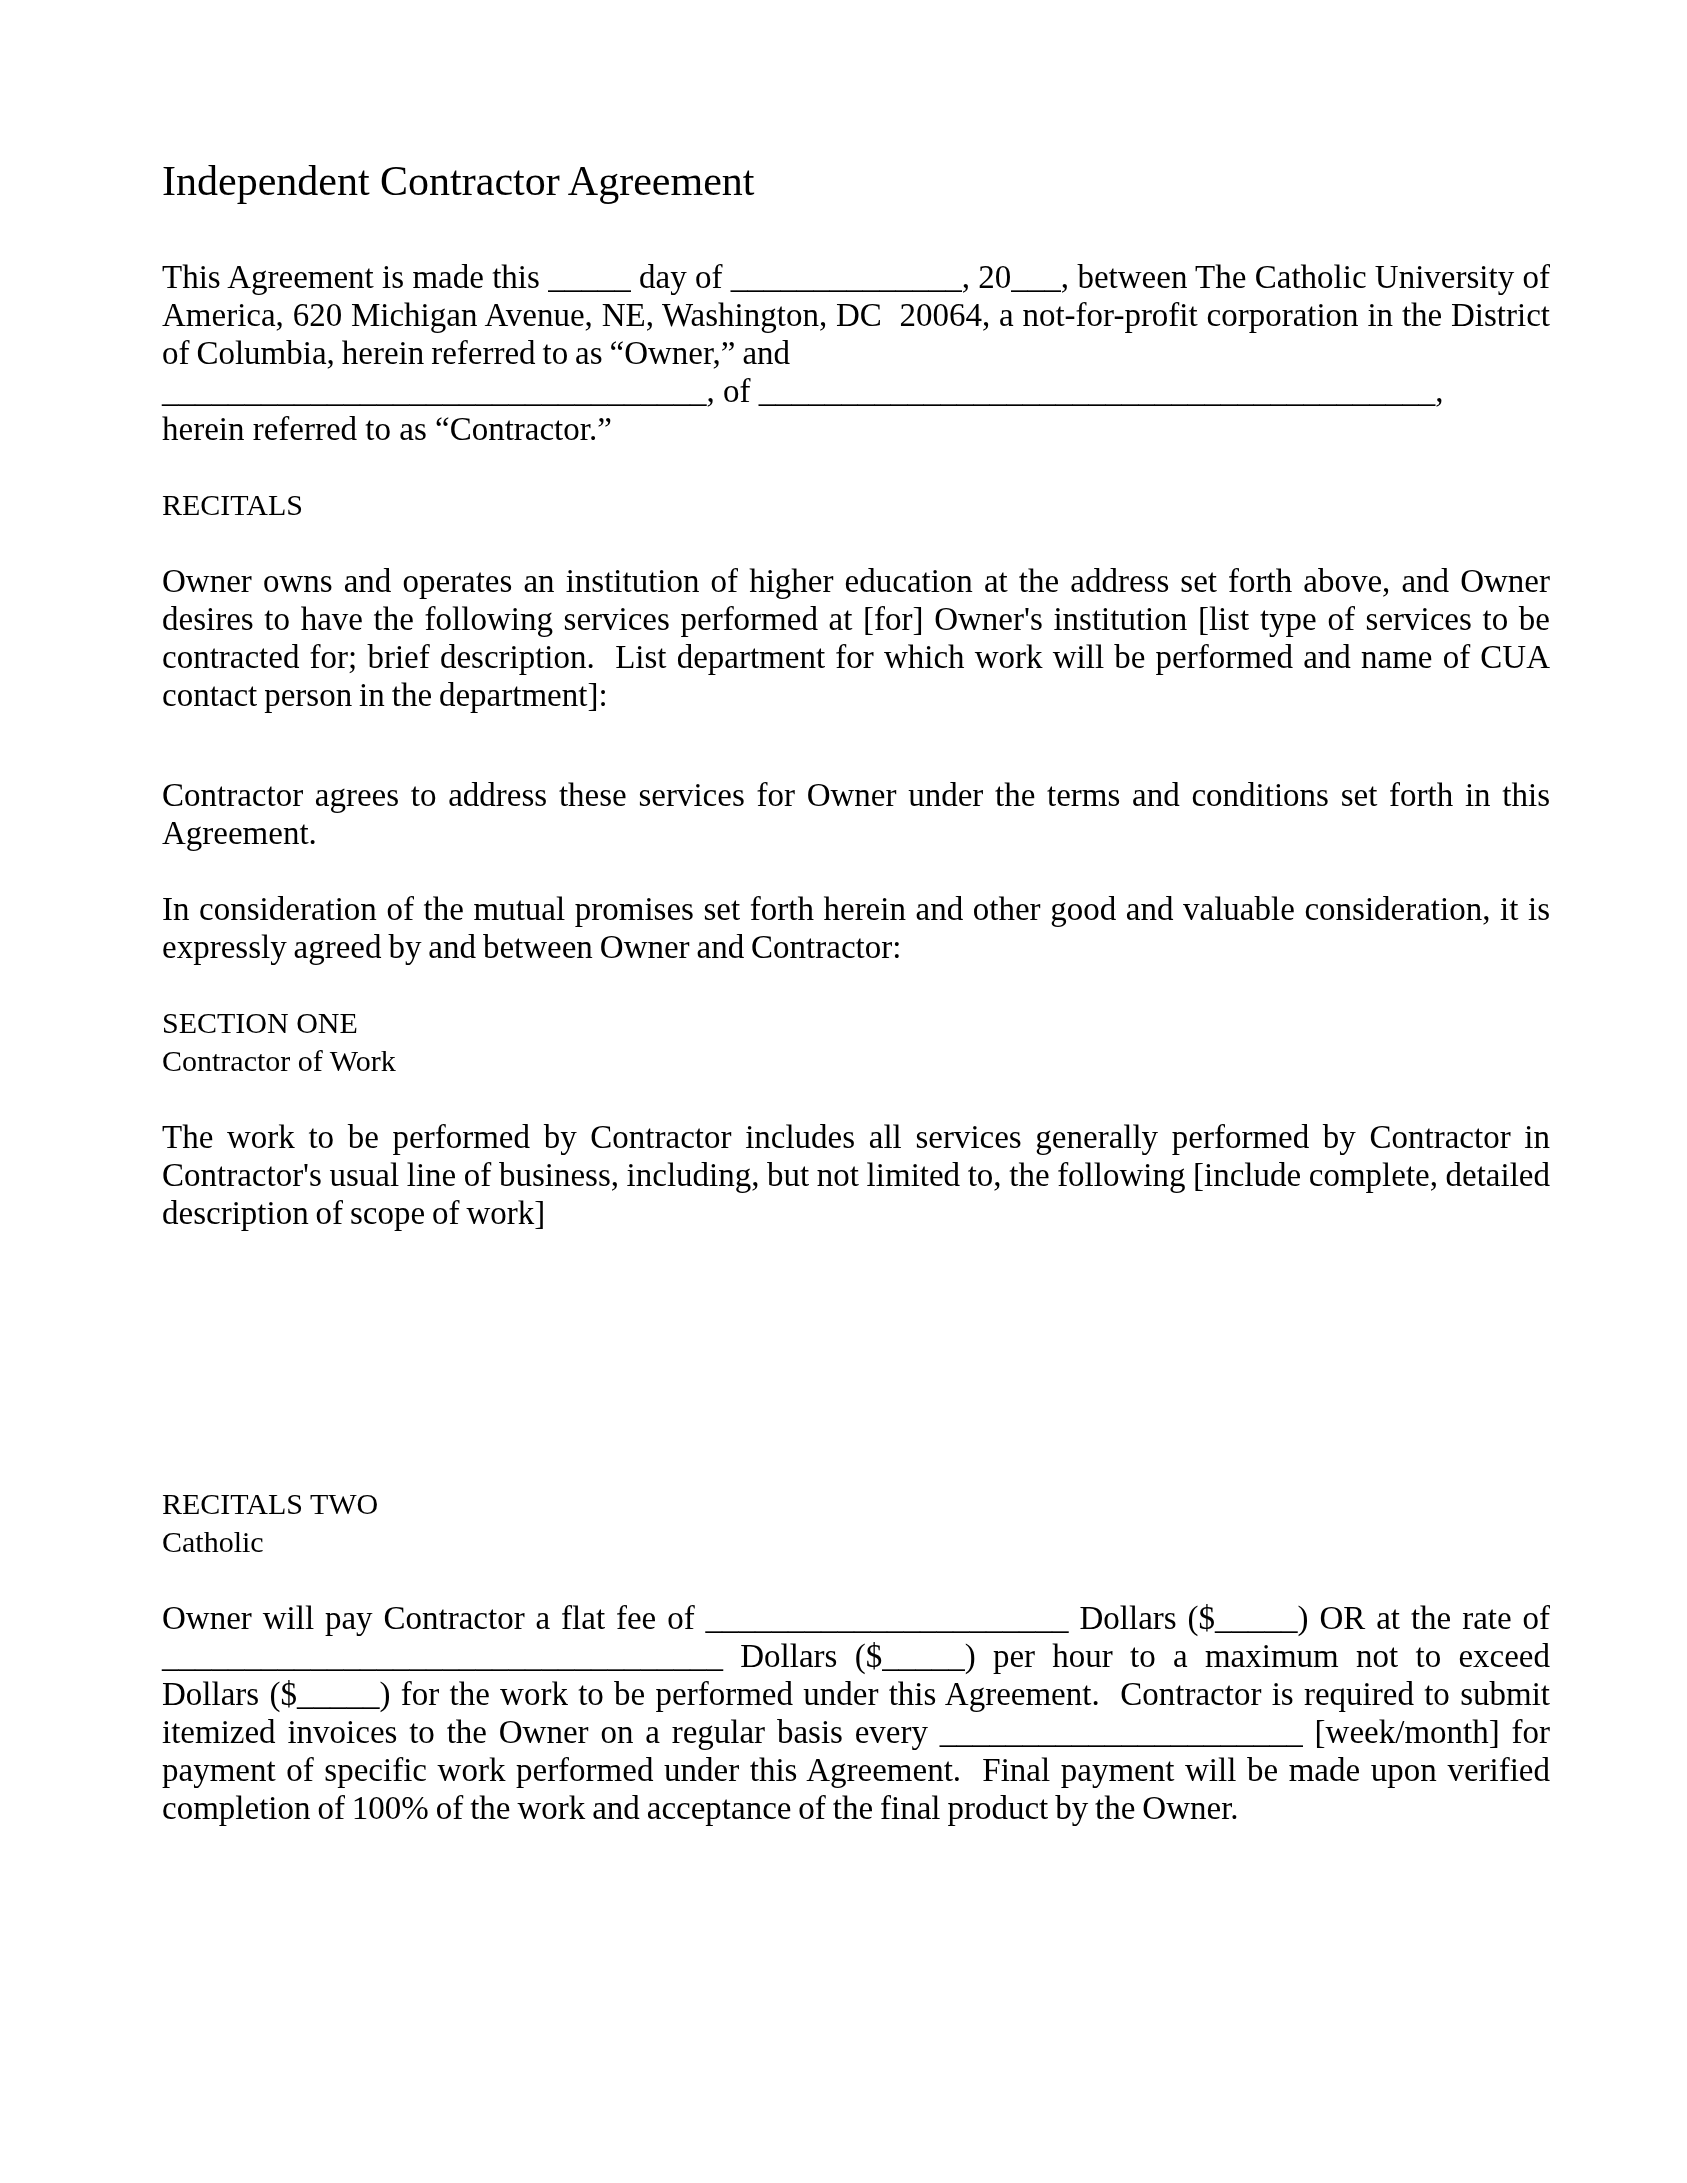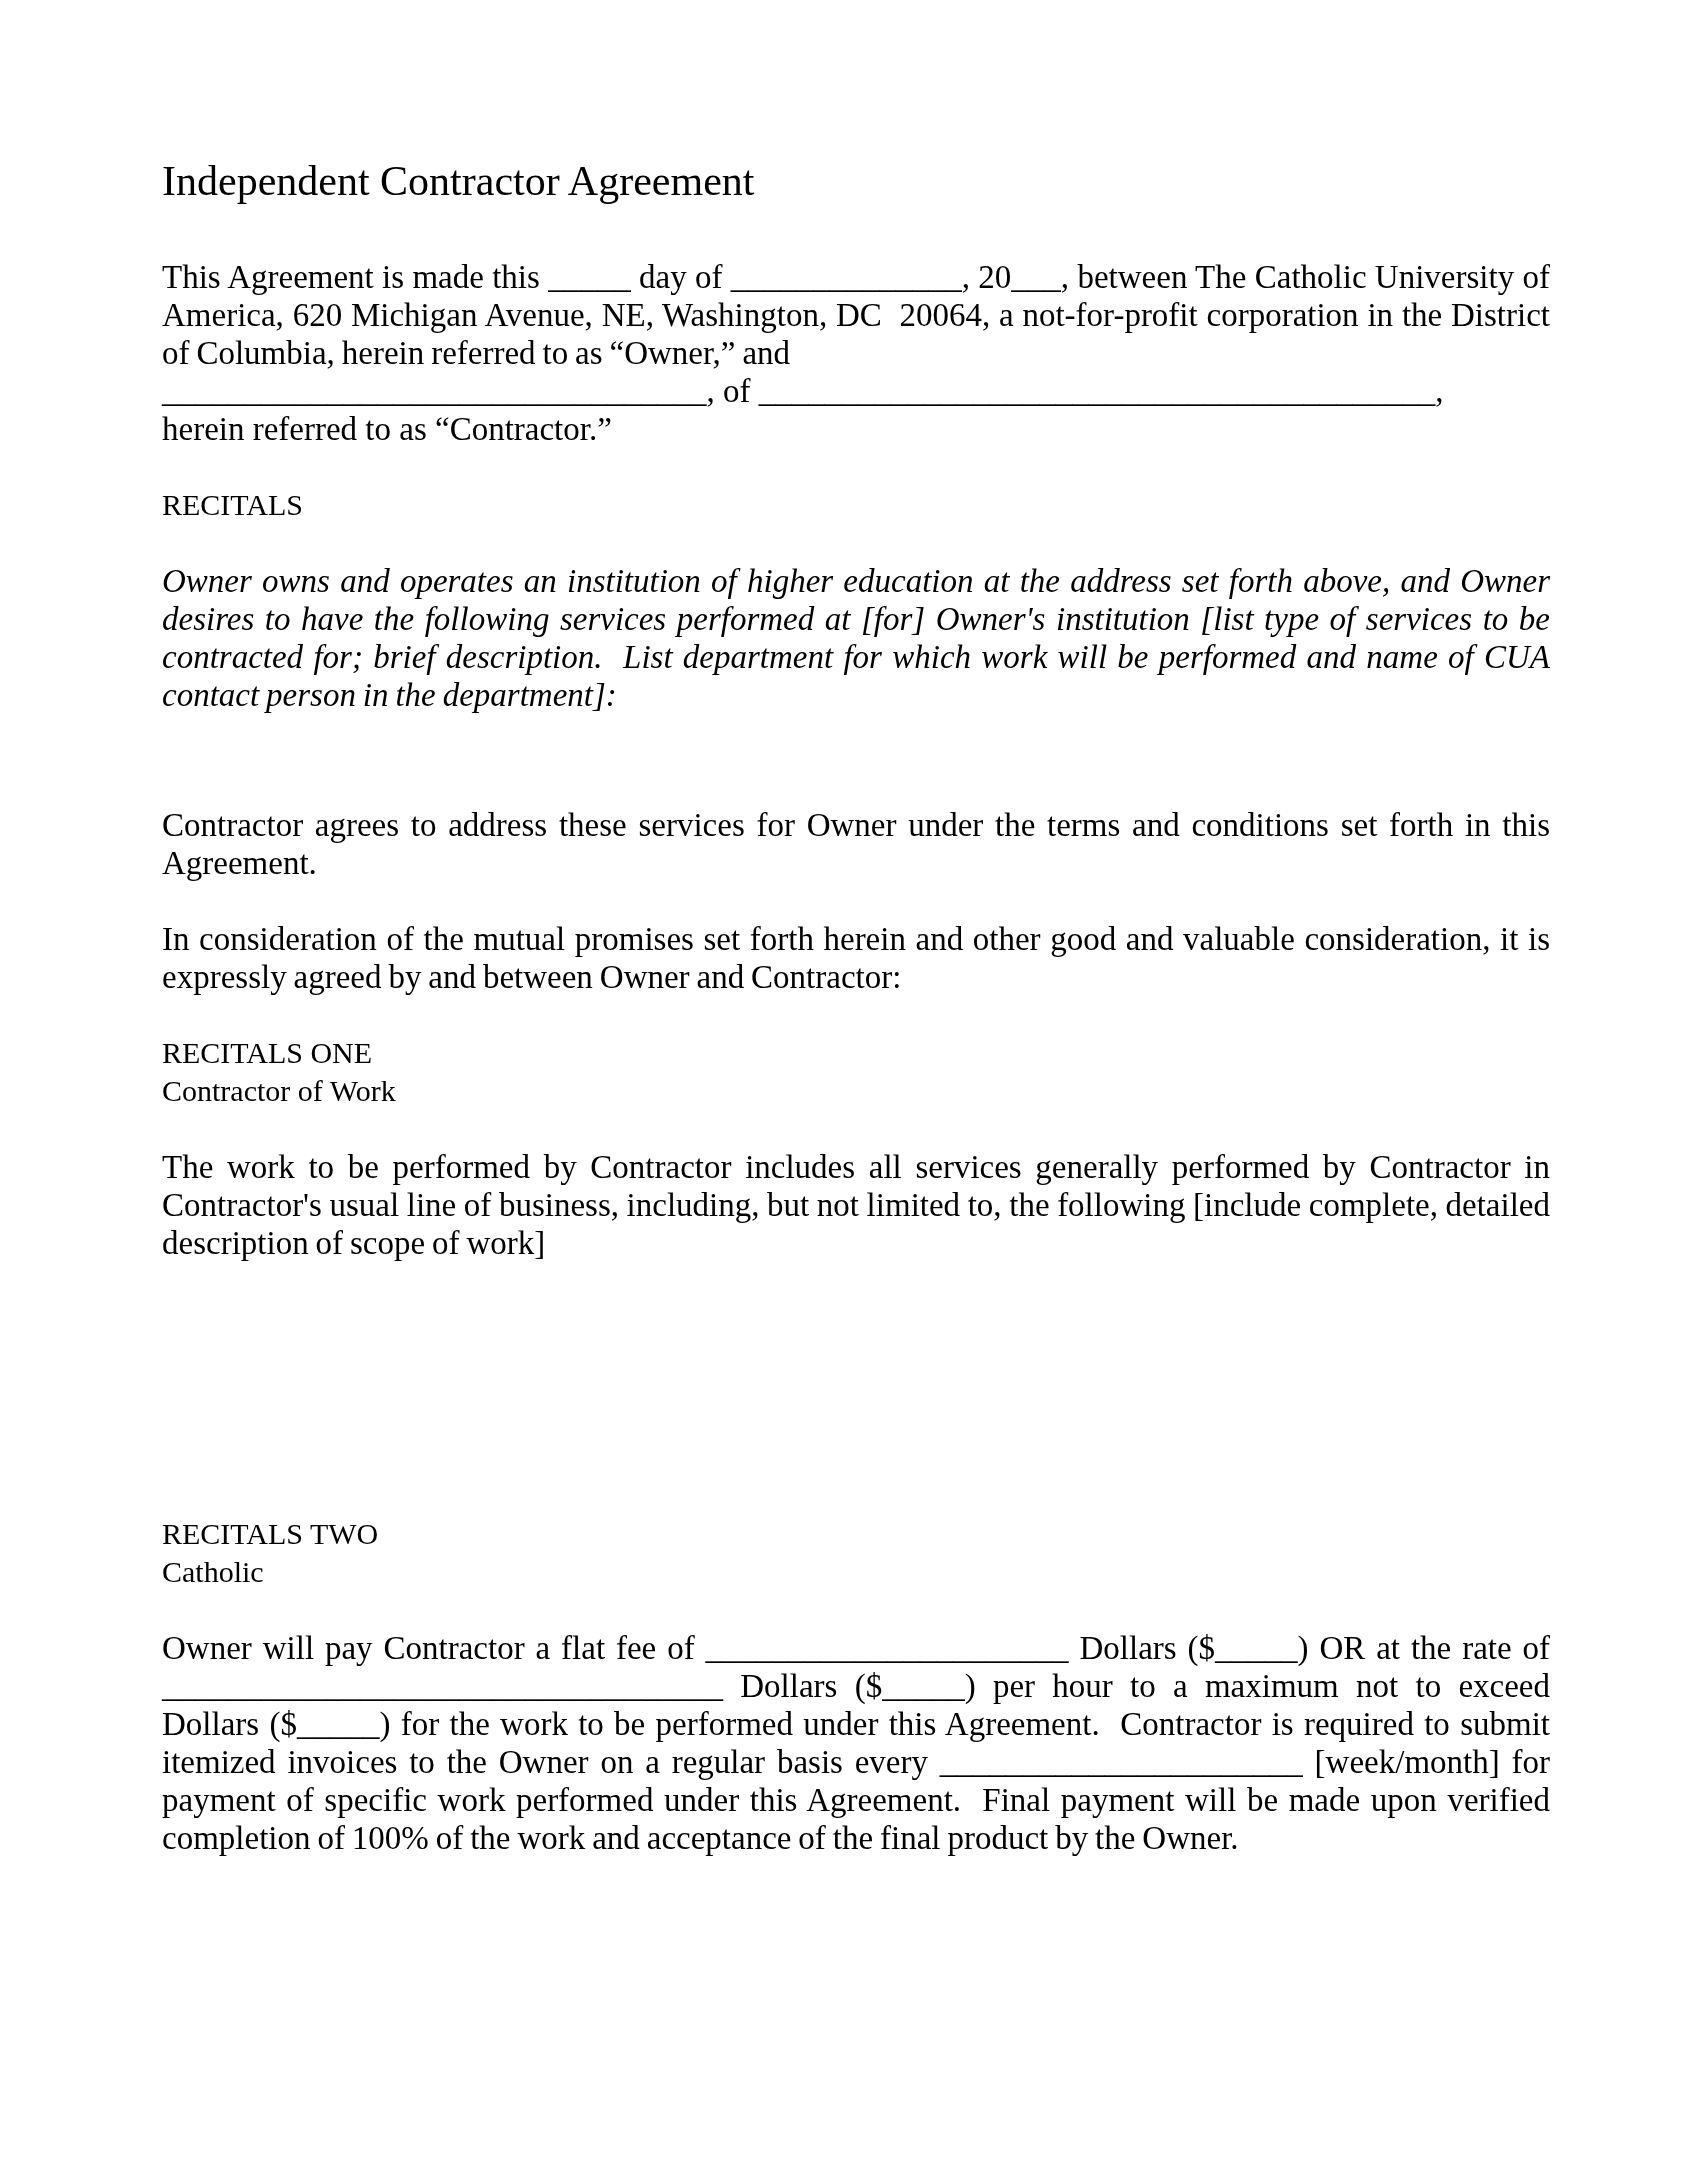--- a/index.html
+++ b/index.html
@@ -25,21 +25,21 @@
     font-size: 30px;
     line-height: 38px;
     font-weight: normal;
     text-align: left;
     margin: 0 0 38px 0;
   }
   .heading.tight { margin-bottom: 0; }
   p { margin: 0 0 38px 0; }
   p.just { text-align: justify; word-spacing: -0.04em; }
   p.nogap { margin-bottom: 0; }
-  p.gap-desc { margin-bottom: 92px; font-style: italic; }   
+  p.gap-desc { margin-bottom: 62px; }   
   p.gap-scope { margin-bottom: 253px; }  
 </style>
 </head>
 <body>
 
 <h1 class="doc-title">Independent Contractor Agreement</h1>
 
 <p class="just nogap">This Agreement is made this _____ day of ______________, 20___, between The Catholic University of America, 620 Michigan Avenue, NE, Washington, DC&nbsp; 20064, a not-for-profit corporation in the District of Columbia, herein referred to as “Owner,” and</p>
 
 <p class="nogap">_________________________________, of _________________________________________,</p>
@@ -47,21 +47,21 @@
 <p>herein referred to as “Contractor.”</p>
 
 <h2 class="heading">RECITALS</h2>
 
 <p class="just gap-desc">Owner owns and operates an institution of higher education at the address set forth above, and Owner desires to have the following services performed at [for] Owner's institution [list type of services to be contracted for; brief description.&nbsp; List department for which work will be performed and name of CUA contact person in the department]:</p>
 
 <p class="just">Contractor agrees to address these services for Owner under the terms and conditions set forth in this Agreement.</p>
 
 <p class="just">In consideration of the mutual promises set forth herein and other good and valuable consideration, it is expressly agreed by and between Owner and Contractor:</p>
 
-<h2 class="heading tight">RECITALS ONE</h2>
+<h2 class="heading tight">SECTION ONE</h2>
 
 <h3 class="subheading">Contractor of Work</h3>
 
 <p class="just gap-scope">The work to be performed by Contractor includes all services generally performed by Contractor in Contractor's usual line of business, including, but not limited to, the following [include complete, detailed description of scope of work]</p>
 
 <h2 class="heading tight">RECITALS TWO</h2>
 
 <h3 class="subheading">Catholic</h3>
 
 <p class="just">Owner will pay Contractor a flat fee of ______________________ Dollars ($_____) OR at the rate of __________________________________ Dollars ($_____) per hour to a maximum not to exceed Dollars ($_____) for the work to be performed under this Agreement.&nbsp; Contractor is required to submit itemized invoices to the Owner on a regular basis every ______________________ [week/month] for payment of specific work performed under this Agreement.&nbsp; Final payment will be made upon verified completion of 100% of the work and acceptance of the final product by the Owner.</p>

